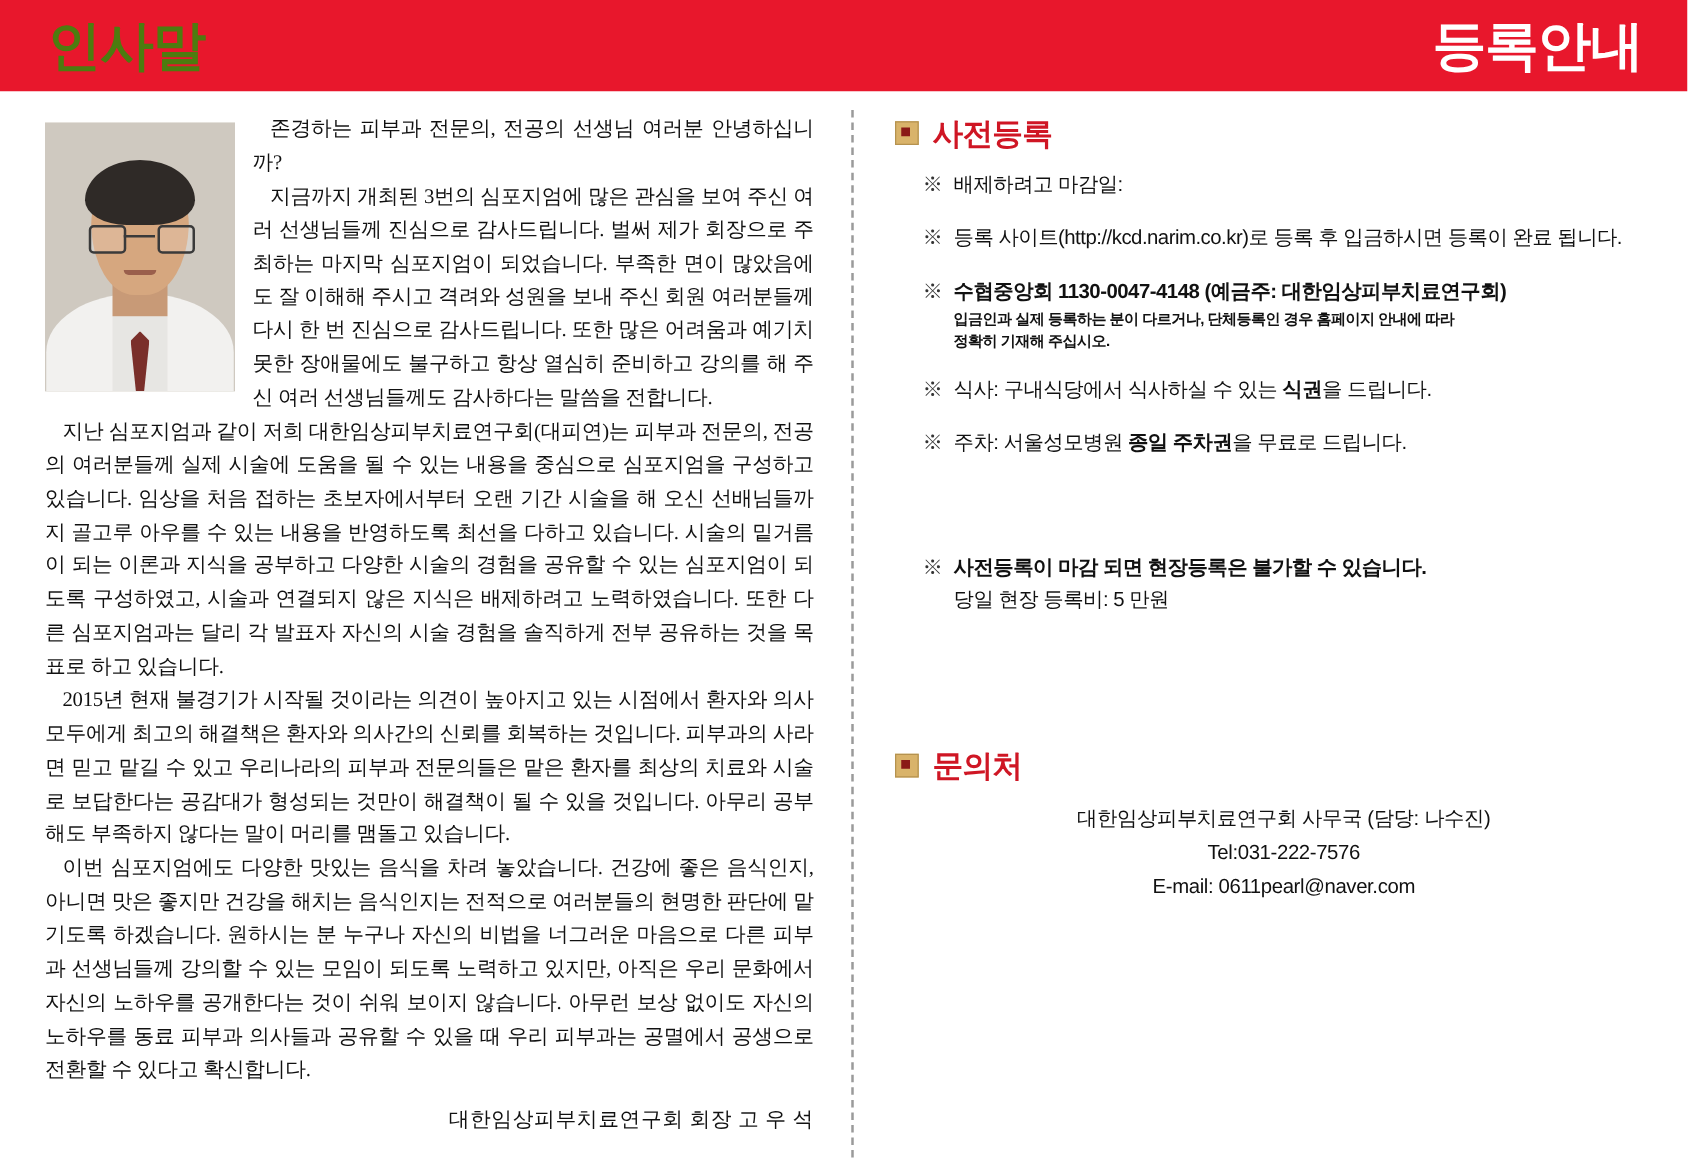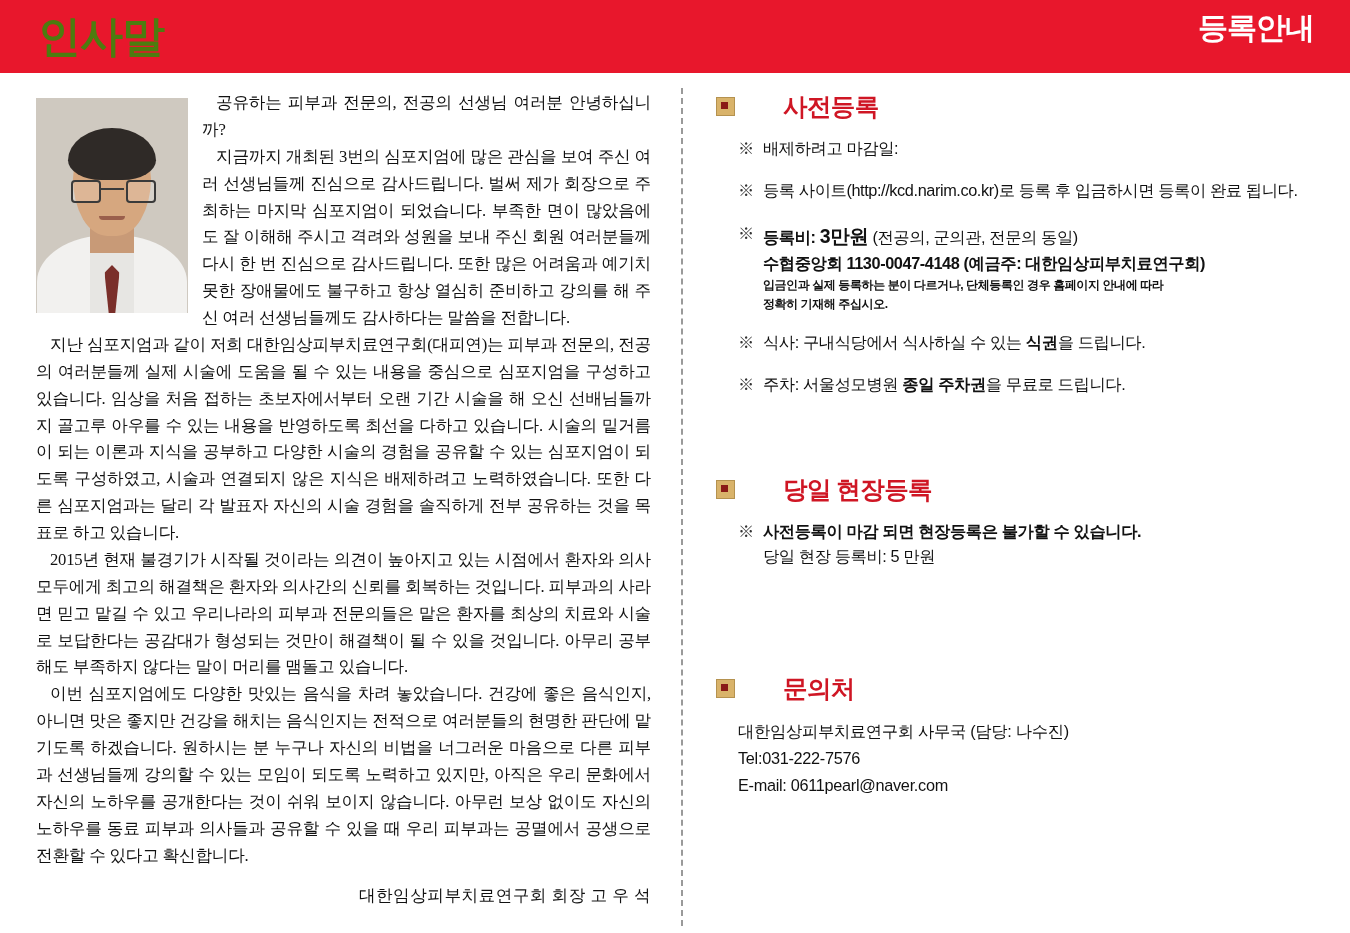--- a/index.html
+++ b/index.html
@@ -33,21 +33,21 @@
     font-size: 43px;
     letter-spacing: -1px;
     color: #4d7c0f;
   }
   .header-title-right {
     position: absolute;
     top: 8px;
     right: 36px;
     font-family: "Liberation Sans", sans-serif;
     font-weight: bold;
-    font-size: 30px;
+    font-size: 43px;
     letter-spacing: -1px;
     color: #ffffff;
   }
 
   
   .divider {
     position: absolute;
     top: 88px;
     left: 681px;
     width: 0;
@@ -192,26 +192,25 @@
     flex: none;
   }
   .sec-bullet::after {
     content: "";
     position: absolute;
     left: 4px; top: 4px;
     width: 7px; height: 7px;
     background: #8a1a17;
   }
   .sec-title {
-    font-family: Liberation Serif, serif;
+    font-family: Liberation Mono, monospace;
     font-weight: bold;
     font-size: 24.5px;
     color: #cf1624;
     letter-spacing: -0.6px;
-    margin-left: 37px;
   }
   .item {
     display: flex;
     gap: 9px;
     margin: 0 0 17px 22px;
     font-family: "Liberation Sans", sans-serif;
     font-size: 16.3px;
     line-height: 1.55;
     color: #111;
     letter-spacing: -0.4px;
@@ -223,20 +222,21 @@
   .sub-line { display: block; }
   .indent-1 { margin-left: 0; }
   .small-note { font-size: 12px; }
   .contact {
     margin-left: 22px;
     font-family: "Liberation Sans", sans-serif;
     font-size: 16.3px;
     line-height: 1.66;
     letter-spacing: -0.3px;
     color: #111;
+    text-align: center;
   }
   .gap-lg { height: 58px; }
   .gap-xl { height: 86px; }
 </style>
 </head>
 <body>
 
 <div class="header-bar"></div>
 <div class="header-title-left">인사말</div>
 <div class="header-title-right">등록안내</div>
@@ -252,21 +252,21 @@
     <div class="p-tie"></div>
     <div class="p-face"></div>
     <div class="p-hair"></div>
     <div class="p-glass-l"></div>
     <div class="p-glass-r"></div>
     <div class="p-glass-bridge"></div>
     <div class="p-mouth"></div>
   </div>
 
   <div class="body-text">
-    <p>공유하는 피부과 전문의, 전공의 선생님 여러분 안녕하십니까?</p>
+    <p>존경하는 피부과 전문의, 전공의 선생님 여러분 안녕하십니까?</p>
     <p>지금까지 개최된 3번의 심포지엄에 많은 관심을 보여 주신 여러 선생님들께 진심으로 감사드립니다. 벌써 제가 회장으로 주최하는 마지막 심포지엄이 되었습니다. 부족한 면이 많았음에도 잘 이해해 주시고 격려와 성원을 보내 주신 회원 여러분들께 다시 한 번 진심으로 감사드립니다. 또한 많은 어려움과 예기치 못한 장애물에도 불구하고 항상 열심히 준비하고 강의를 해 주신 여러 선생님들께도 감사하다는 말씀을 전합니다.</p>
     <p>지난 심포지엄과 같이 저희 대한임상피부치료연구회(대피연)는 피부과 전문의, 전공의 여러분들께 실제 시술에 도움을 될 수 있는 내용을 중심으로 심포지엄을 구성하고 있습니다. 임상을 처음 접하는 초보자에서부터 오랜 기간 시술을 해 오신 선배님들까지 골고루 아우를 수 있는 내용을 반영하도록 최선을 다하고 있습니다. 시술의 밑거름이 되는 이론과 지식을 공부하고 다양한 시술의 경험을 공유할 수 있는 심포지엄이 되도록 구성하였고, 시술과 연결되지 않은 지식은 배제하려고 노력하였습니다. 또한 다른 심포지엄과는 달리 각 발표자 자신의 시술 경험을 솔직하게 전부 공유하는 것을 목표로 하고 있습니다.</p>
     <p>2015년 현재 불경기가 시작될 것이라는 의견이 높아지고 있는 시점에서 환자와 의사 모두에게 최고의 해결책은 환자와 의사간의 신뢰를 회복하는 것입니다. 피부과의 사라면 믿고 맡길 수 있고 우리나라의 피부과 전문의들은 맡은 환자를 최상의 치료와 시술로 보답한다는 공감대가 형성되는 것만이 해결책이 될 수 있을 것입니다. 아무리 공부해도 부족하지 않다는 말이 머리를 맴돌고 있습니다.</p>
     <p>이번 심포지엄에도 다양한 맛있는 음식을 차려 놓았습니다. 건강에 좋은 음식인지, 아니면 맛은 좋지만 건강을 해치는 음식인지는 전적으로 여러분들의 현명한 판단에 맡기도록 하겠습니다. 원하시는 분 누구나 자신의 비법을 너그러운 마음으로 다른 피부과 선생님들께 강의할 수 있는 모임이 되도록 노력하고 있지만, 아직은 우리 문화에서 자신의 노하우를 공개한다는 것이 쉬워 보이지 않습니다. 아무런 보상 없이도 자신의 노하우를 동료 피부과 의사들과 공유할 수 있을 때 우리 피부과는 공멸에서 공생으로 전환할 수 있다고 확신합니다.</p>
     <div class="sign">대한임상피부치료연구회 회장 고 우 석</div>
   </div>
 </div>
 
 <div class="right-col">
 
@@ -282,48 +282,40 @@
     </div>
 
     <div class="item">
       <span class="mark">※</span>
       <span class="txt">등록 사이트(http://kcd.narim.co.kr)로 등록 후 입금하시면 등록이 완료 됩니다.</span>
     </div>
 
     <div class="item">
       <span class="mark">※</span>
       <span class="txt">
-        <span class="sub-line">
-          <span class="b">등록비: </span><span class="big">3만원</span>
-          <span>(전공의, 군의관, 전문의 동일)</span>
-        </span>
         <span class="sub-line b indent-1">수협중앙회 1130-0047-4148 (예금주: 대한임상피부치료연구회)</span>
         <span class="sub-line small-note b indent-1">입금인과 실제 등록하는 분이 다르거나, 단체등록인 경우 홈페이지 안내에 따라</span>
         <span class="sub-line small-note b indent-1">정확히 기재해 주십시오.</span>
       </span>
     </div>
 
     <div class="item">
       <span class="mark">※</span>
       <span class="txt"><span>식사: 구내식당에서 식사하실 수 있는 </span><span class="b">식권</span><span>을 드립니다.</span></span>
     </div>
 
     <div class="item">
       <span class="mark">※</span>
       <span class="txt"><span>주차: 서울성모병원 </span><span class="b">종일 주차권</span><span>을 무료로 드립니다.</span></span>
     </div>
   </div>
 
   <div class="gap-lg"></div>
 
   <div class="sec">
-    <div class="sec-head">
-      <span class="sec-bullet"></span>
-      <span class="sec-title">당일 현장등록</span>
-    </div>
     <div class="item">
       <span class="mark">※</span>
       <span class="txt">
         <span class="sub-line b">사전등록이 마감 되면 현장등록은 불가할 수 있습니다.</span>
         <span class="sub-line indent-1">당일 현장 등록비: 5 만원</span>
       </span>
     </div>
   </div>
 
   <div class="gap-xl"></div>

